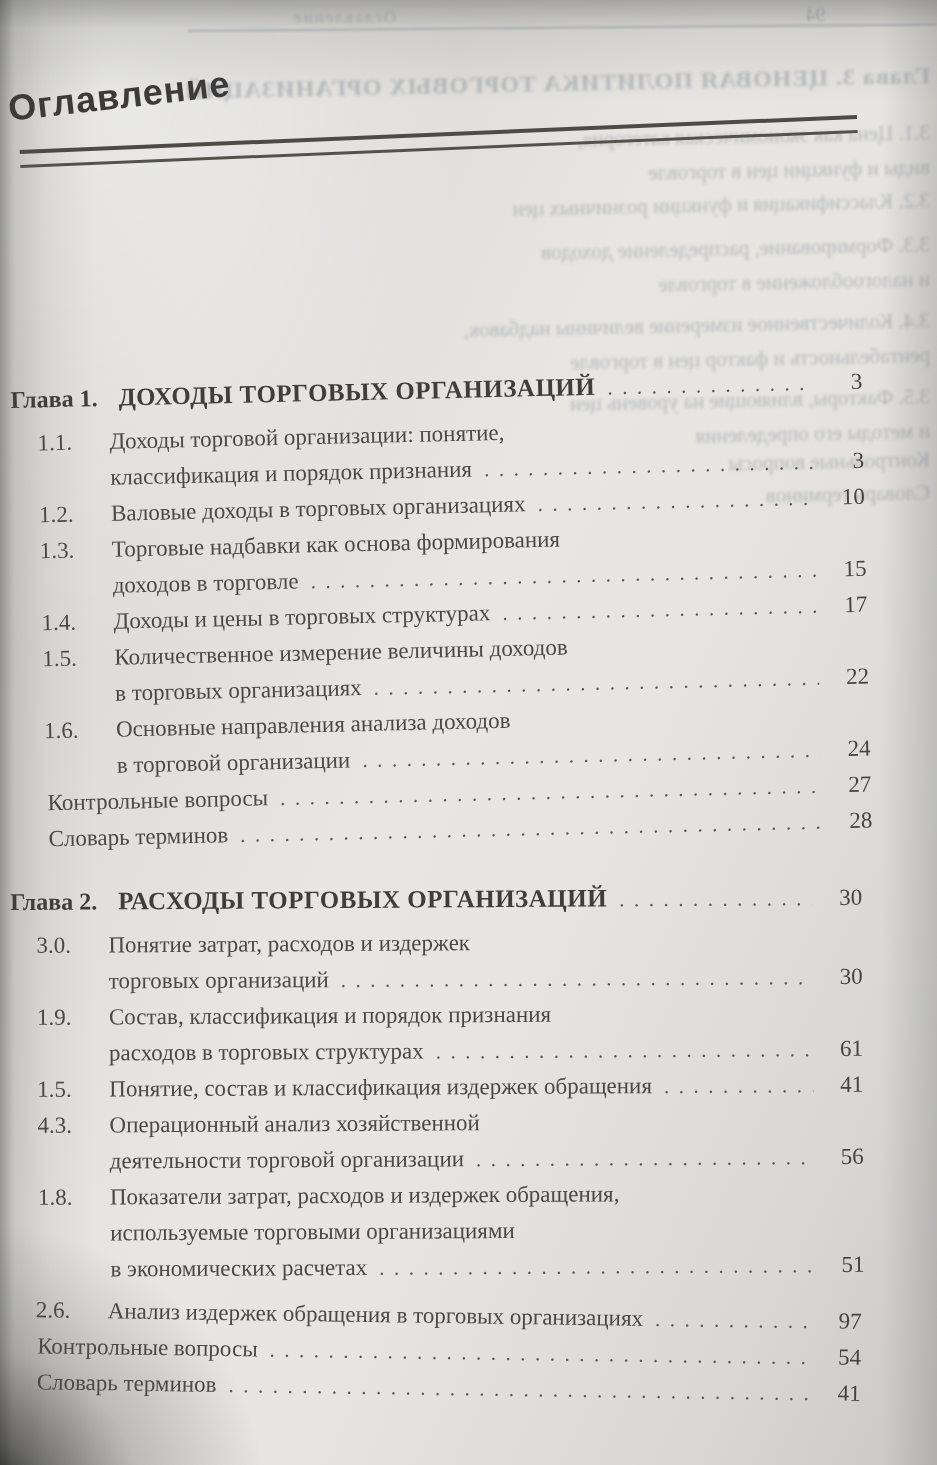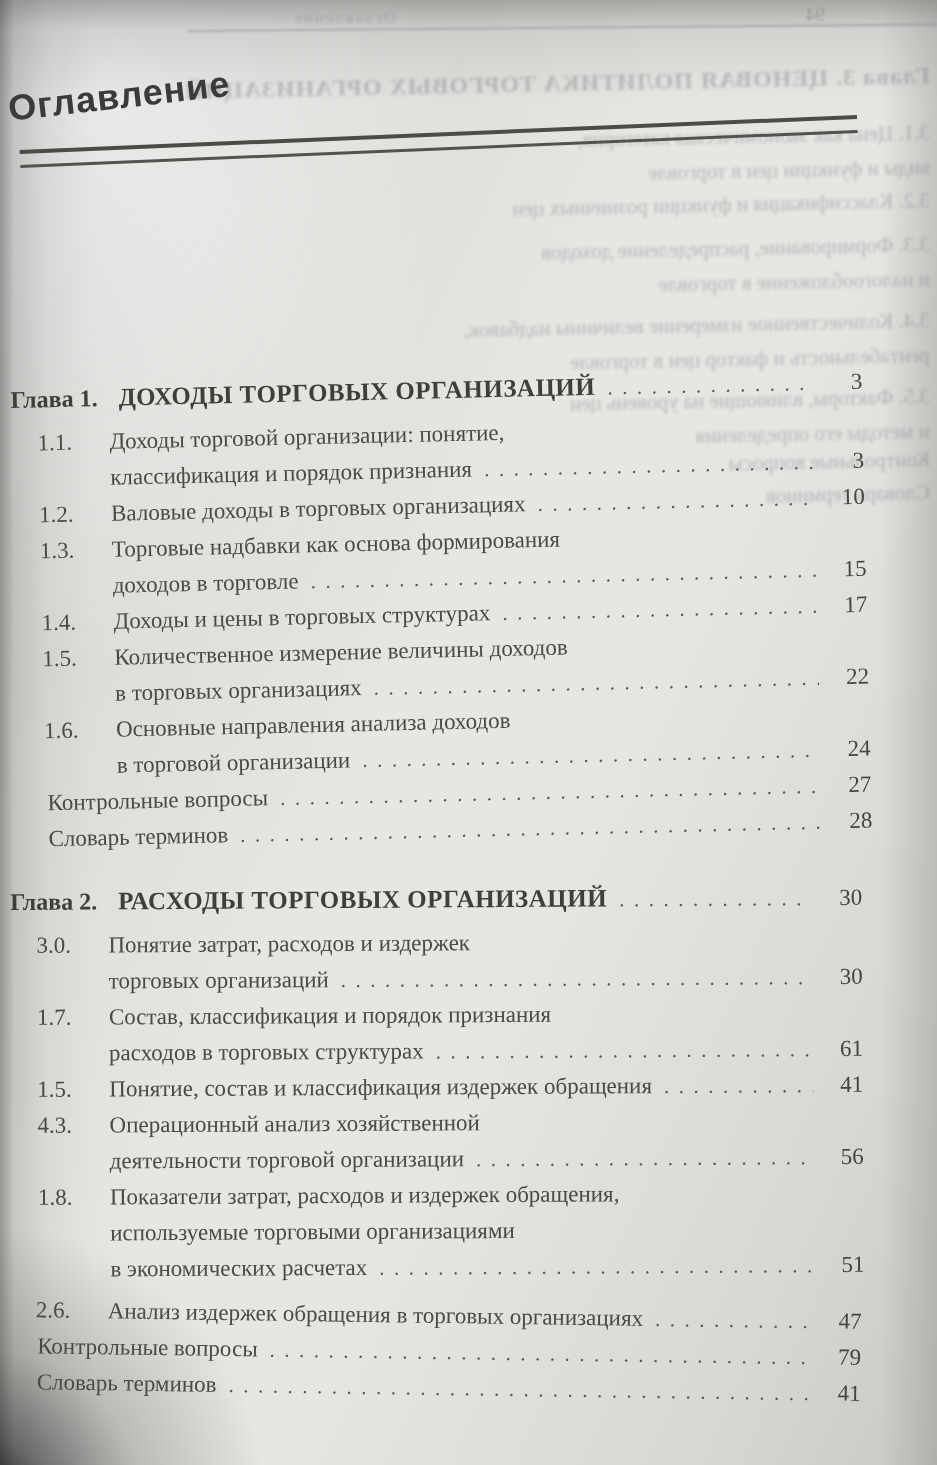--- a/index.html
+++ b/index.html
@@ -177,21 +177,21 @@
         </div>
       <div class="row cont">
           <span class="tt">торговых организаций</span>
           <span class="dots">................................................................................</span>
           <span class="pg">30</span>
         </div>
     </div>
 
     <div>
       <div class="row">
-          <span class="num">1.7.</span>
+          <span class="num">1.9.</span>
           <span class="tt">Состав, классификация и порядок признания</span>
         </div>
       <div class="row cont">
           <span class="tt">расходов в торговых структурах</span>
           <span class="dots">................................................................................</span>
           <span class="pg">61</span>
         </div>
     </div>
 
     <div class="row">
@@ -227,26 +227,26 @@
           <span class="pg">51</span>
         </div>
     </div>
   </div>
 
   <div class="zone z3">
     <div class="row">
       <span class="num">2.6.</span>
         <span class="tt">Анализ издержек обращения в торговых организациях</span>
         <span class="dots">................................................................................</span>
-        <span class="pg">47</span>
+        <span class="pg">97</span>
     </div>
     <div class="row extra">
       <span class="tt">Контрольные вопросы</span>
         <span class="dots">................................................................................</span>
-        <span class="pg">79</span>
+        <span class="pg">54</span>
     </div>
     <div class="row extra">
       <span class="tt">Словарь терминов</span>
         <span class="dots">................................................................................</span>
         <span class="pg">41</span>
     </div>
   </div>
 
 </div>
 

